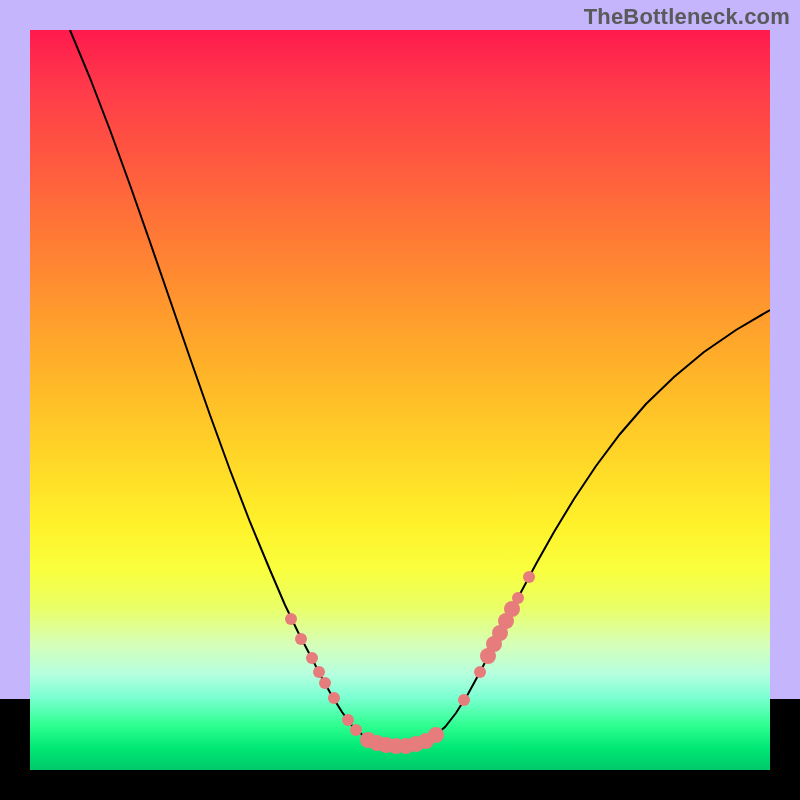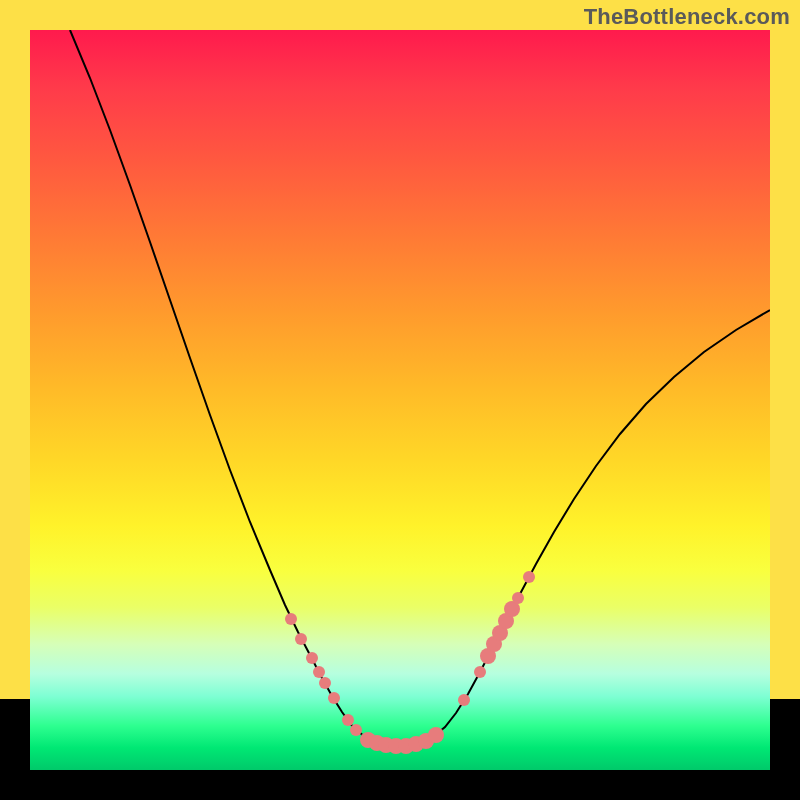--- a/index.html
+++ b/index.html
@@ -9,21 +9,21 @@
     height: 800px;
     background: #000;
     overflow: hidden;
   }
   .frame {
     position: absolute;
     left: 0;
     top: 0;
     width: 800px;
     height: 699px;
-    background: #fde047;
+    background: #c4b5fd;
   }
   .plot {
     position: absolute;
     left: 30px;
     top: 30px;
     width: 740px;
     height: 740px;
     background: linear-gradient(
       to bottom,
       #ff1a4d 0%,

